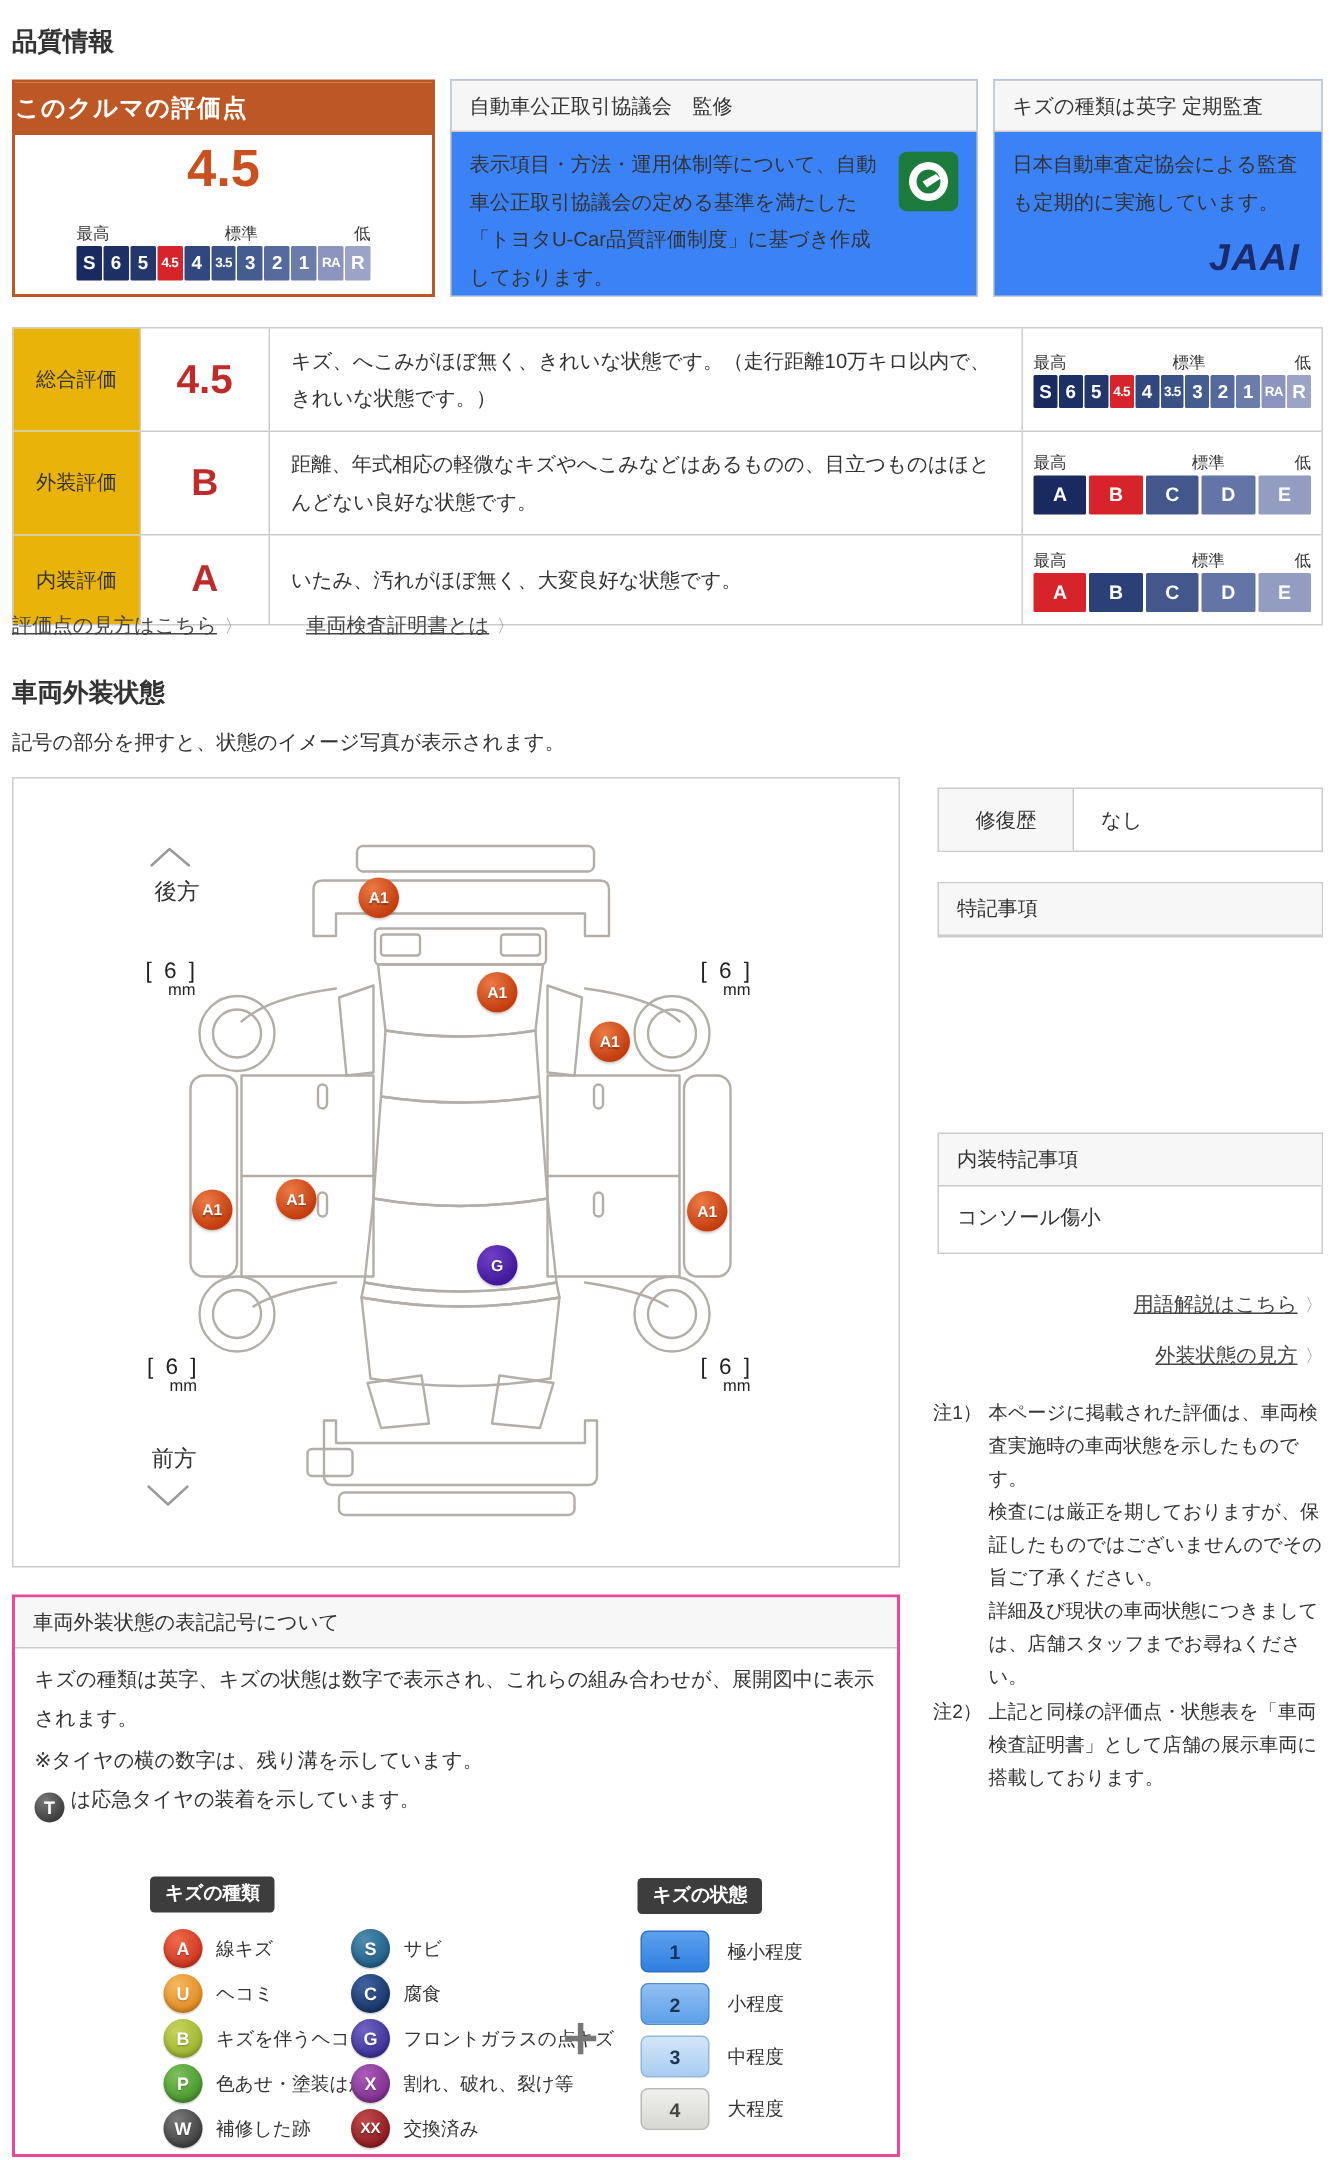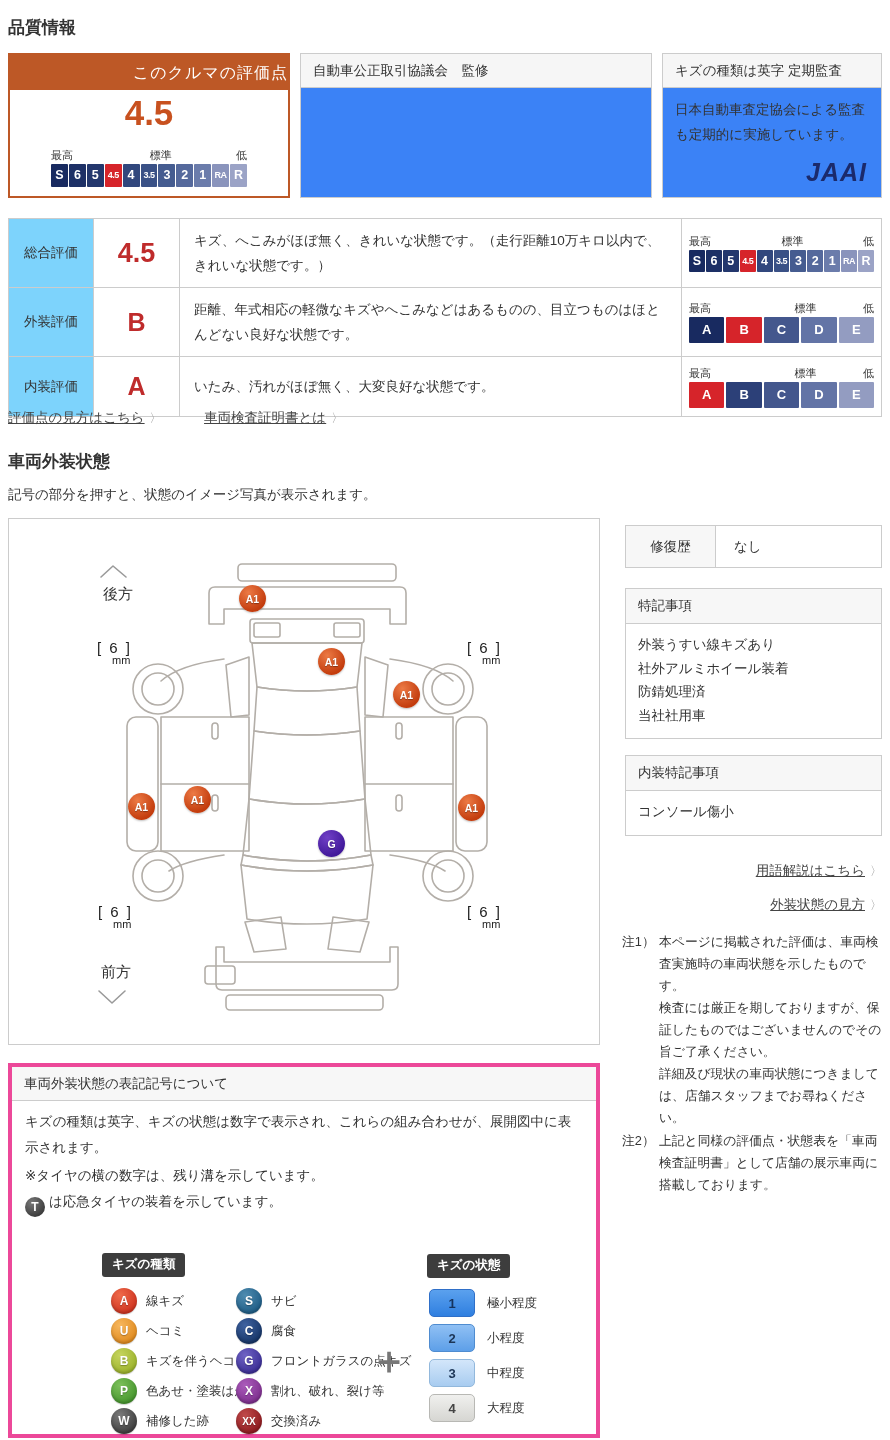--- a/index.html
+++ b/index.html
@@ -5,22 +5,22 @@
   * { margin:0; padding:0; box-sizing:border-box; }
   html,body { width:890px; height:1440px; background:#fff;
     font-family:"Liberation Sans","DejaVu Sans",sans-serif; color:#333; }
   .abs { position:absolute; }
   #page { position:relative; width:890px; height:1440px; overflow:hidden; }
 
   .h1 { font-size:17px; font-weight:bold; color:#333; }
 
   
   #score-box { left:8px; top:53px; width:282px; height:145px; border:2px solid #bd5826; background:#fff; }
-  #score-box .hd { height:35px; background:#bd5826; color:#fff; font-size:16px; font-weight:normal;
-    text-align:right; line-height:35px; letter-spacing:1px; }
+  #score-box .hd { height:35px; background:#bd5826; color:#fff; font-size:16px; font-weight:bold;
+    text-align:left; line-height:35px; letter-spacing:1px; }
   #score-val { text-align:center; font-size:35px; font-weight:bold; color:#c8511f; margin-top:4px; line-height:38px; }
   #score-box .scale-slot { position:absolute; left:50%; transform:translateX(-50%); bottom:9px; }
 
   
   .info-box { border:1px solid #ccc; background:#3b82f6; }
   #sup-box { left:300px; top:53px; width:352px; height:145px; }
   #aud-box { left:662px; top:53px; width:220px; height:145px; }
   .info-box .hd { height:34px; background:#f6f6f6; border-bottom:1px solid #ccc;
     font-size:13.5px; line-height:33px; padding-left:12px; color:#333; }
   .info-box .bd { padding:9px 12px; font-size:13.5px; line-height:25px; }
@@ -40,21 +40,21 @@
   .s-cells.letter { gap:2px; }
   .s-cell { flex:1; height:22px; color:#fff; font-weight:bold; font-size:12.5px; text-align:center;
     line-height:22px; border-radius:1px; }
   .big .s-cell { height:23px; line-height:23px; }
   .s-cells.letter .s-cell { height:26px; line-height:26px; font-size:13px; }
   .s-cell.small { font-size:9px; letter-spacing:-0.5px; }
 
   
   #eval-table { left:8px; top:218px; width:874px; border:1px solid #ccc; border-bottom:none; }
   .ev-row { display:flex; border-bottom:1px solid #ccc; min-height:60px; }
-  .ev-label { width:85px; background:#7dd3fc; border-right:1px solid #ccc; display:flex;
+  .ev-label { width:85px; background:#eab308; border-right:1px solid #ccc; display:flex;
     align-items:center; justify-content:center; font-size:13.5px; }
   .ev-score { width:86px; border-right:1px solid #ccc; display:flex; align-items:center;
     justify-content:center; font-weight:bold; color:#bf2b2b; }
   .ev-score.num { font-size:27px; }
   .ev-score.ltr { font-size:25px; }
   .ev-desc { flex:1; border-right:1px solid #ccc; padding:9px 14px; font-size:13.5px; line-height:25px;
     display:flex; align-items:center; }
   .ev-scale { width:199px; display:flex; align-items:center; justify-content:center; padding:6px 0; }
 
   
@@ -90,21 +90,21 @@
     line-height:34px; padding-left:12px; }
   .side-box .bd { padding:9px 12px 11px; font-size:13.5px; line-height:23.5px; }
   #side-link1 { right:8px; top:861px; }
   #side-link2 { right:8px; top:895px; }
   #notes { left:622px; top:931px; width:263px; font-size:12.8px; line-height:22px; color:#333; }
   .note { display:flex; margin-bottom:1px; }
   .note .nl { width:37px; flex:none; }
   .note .nt { flex:1; white-space:pre-line; }
 
   
-  #legend-box { left:8px; top:1063px; width:592px; height:375px; border:4px solid #ec4899; }
+  #legend-box { left:8px; top:1063px; width:592px; height:375px; border:2px solid #ec4899; }
   #legend-box .hd { height:34px; background:#f7f7f7; border-bottom:1px solid #ccc; font-size:13.5px;
     line-height:33px; padding-left:12px; }
   #legend-body { position:absolute; left:0; top:34px; right:0; bottom:0; }
   .lg-text { position:absolute; left:13px; right:14px; font-size:13.5px; line-height:26px; }
   .t-badge { display:inline-flex; width:20px; height:20px; border-radius:50%; vertical-align:-5px;
     background:radial-gradient(circle at 35% 28%, #787878, #3b3b3b 75%); color:#fff; font-size:12px;
     font-weight:bold; align-items:center; justify-content:center; margin-right:4px; }
   .cat-badge { position:absolute; background:#3d3d3d; color:#fff; font-size:12.5px; font-weight:bold;
     padding:3px 10px 4px; border-radius:3px; }
   .type-item { position:absolute; display:flex; align-items:center; height:26px; }
@@ -147,20 +147,31 @@
             <div class="s-cell" style="background: rgb(107, 124, 171);">1</div>
             <div class="s-cell small" style="background: rgb(138, 148, 188);">RA</div>
             <div class="s-cell" style="background: rgb(155, 163, 198);">R</div>
           </div>
         </div>
       </div>
   </div>
 
   <div class="abs info-box" id="sup-box">
     <div class="hd">自動車公正取引協議会　監修</div>
+    <div class="bd">
+      <span id="ftc-logo">
+        <svg width="40" height="40" viewBox="0 0 40 40">
+          <rect x="0" y="0" width="40" height="40" rx="6" fill="#1c7a3d"></rect>
+          <path d="M20 7 a13 13 0 1 0 0.01 0 Z M20 12 a8 8 0 1 1 -0.01 0 Z" fill="#fff"></path>
+          <path d="M13 20 L22 14 L27 19 L18 25 Z" fill="#1c7a3d"></path>
+          <path d="M16 20 L25 15 L28 18 L19 24 Z" fill="#fff"></path>
+        </svg>
+      </span>
+      <span>表示項目・方法・運用体制等について、自動車公正取引協議会の定める基準を満たした「トヨタU-Car品質評価制度」に基づき作成しております。</span>
+    </div>
   </div>
 
   <div class="abs info-box" id="aud-box">
     <div class="hd">キズの種類は英字 定期監査</div>
     <div class="bd">日本自動車査定協会による監査も定期的に実施しています。</div>
     <div id="jaai-logo">JAAI</div>
   </div>
 
   <div class="abs" id="eval-table">
       <div class="ev-row">
@@ -323,26 +334,20 @@
       </div>
   </div>
 
   <div class="abs" id="repair-box">
     <div class="lb">修復歴</div>
     <div class="vl">なし</div>
   </div>
 
   <div class="abs side-box" id="tokki-box">
     <div class="hd">特記事項</div>
-    <div class="bd">
-        <div>外装うすい線キズあり</div>
-        <div>社外アルミホイール装着</div>
-        <div>防錆処理済</div>
-        <div>当社社用車</div>
-      </div>
   </div>
 
   <div class="abs side-box" id="naiso-box">
     <div class="hd">内装特記事項</div>
     <div class="bd">
         <div>コンソール傷小</div>
       </div>
   </div>
 
   <div class="abs" id="side-link1">

